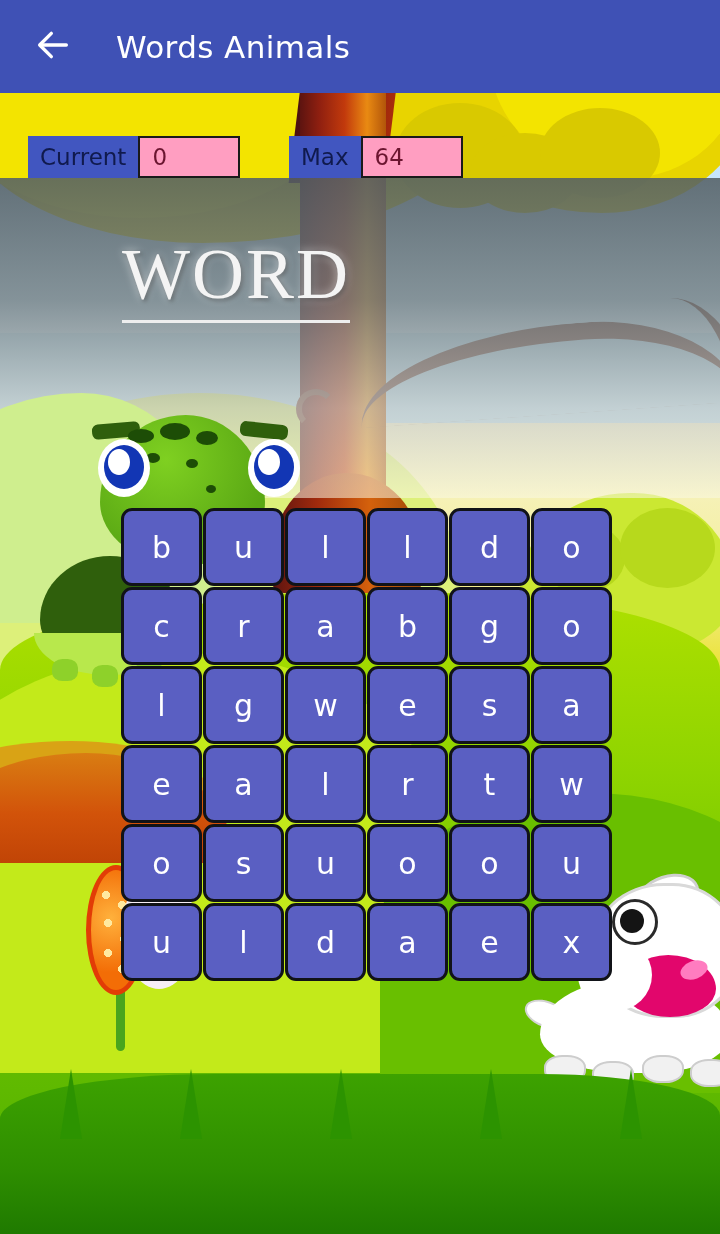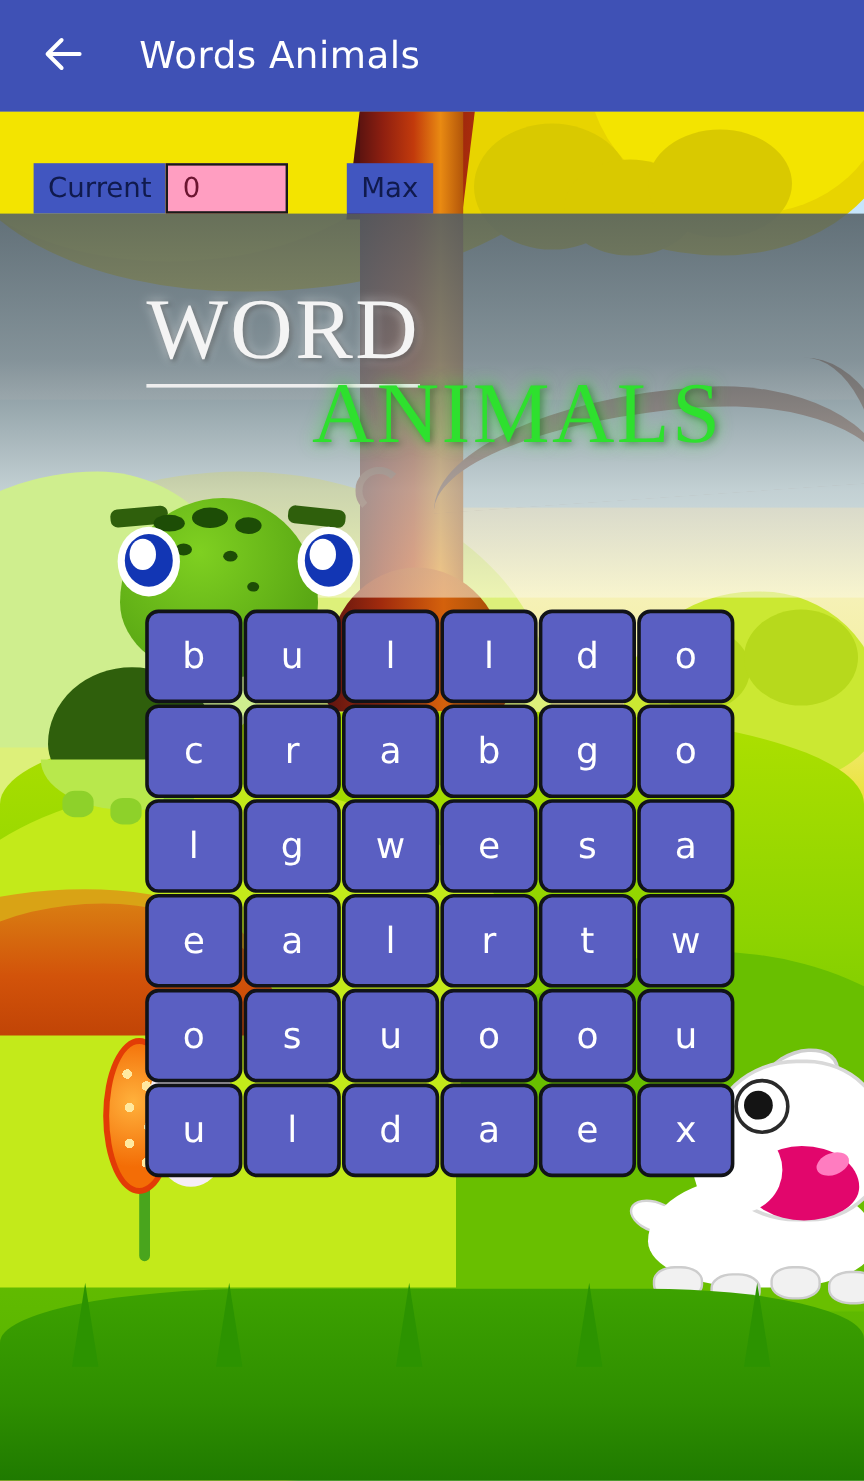--- a/index.html
+++ b/index.html
@@ -457,26 +457,26 @@
   <div class="appbar-title">Words Animals</div>
 </div>
 
 <div class="scorebar">
   <div class="stat" id="stat-current">
     <div class="stat-label">Current</div>
     <div class="stat-value">0</div>
   </div>
   <div class="stat" id="stat-max">
     <div class="stat-label">Max</div>
+    <div class="stat-value">64</div>
   </div>
 </div>
 
 <div class="gametitle">
   <div class="title-word">WORD</div>
-  <div class="title-animals">ANIMALS</div>
 </div>
 
 <div class="grid" id="letter-grid">
     <div class="tile">b</div>
     <div class="tile">u</div>
     <div class="tile">l</div>
     <div class="tile">l</div>
     <div class="tile">d</div>
     <div class="tile">o</div>
     <div class="tile">c</div>

